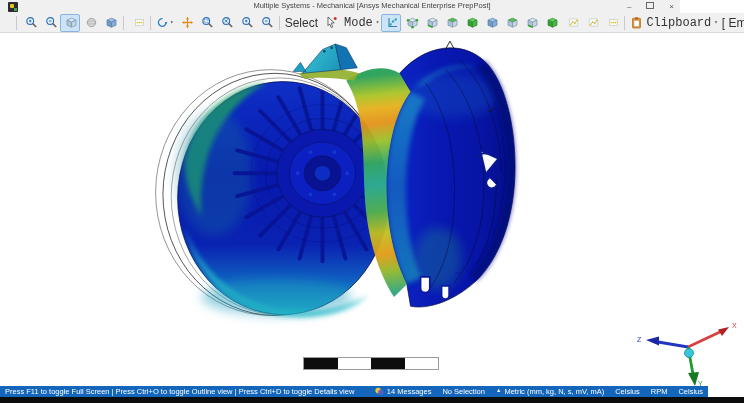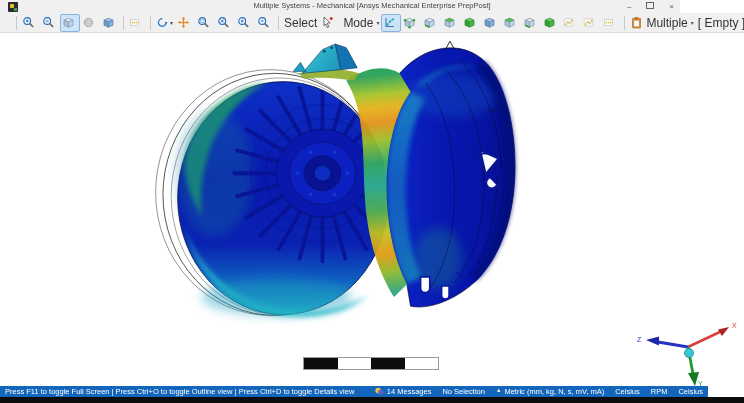--- a/index.html
+++ b/index.html
@@ -11,22 +11,22 @@
   #appicon i{position:absolute;left:2px;top:2px;width:4px;height:4px;background:#e6c41e;border-radius:1px;}
   #appicon b{position:absolute;right:1px;bottom:1px;width:3px;height:3px;background:#43a047;}
   #title{position:absolute;left:0;top:1px;width:744px;text-align:center;font-size:7.5px;color:#454545;}
   #wincontrols{position:absolute;right:6px;top:0;height:13px;display:flex;gap:15px;align-items:center;}
   .wbtn{font-size:8px;color:#555;line-height:13px;cursor:default;}
   .wrestore{width:6px;height:5px;border:1px solid #666;display:inline-block;}
   
   #toolbar{position:absolute;left:0;top:13px;width:744px;height:20px;background:#f0f0f0;
            border-bottom:1px solid #dadada;display:flex;align-items:center;padding-left:13px;box-sizing:border-box;}
   .tsep{width:1px;height:14px;background:#c9c9c9;margin:0 3px;flex:0 0 auto;}
-  .tbtn{height:16px;min-width:16px;display:inline-flex;align-items:center;justify-content:flex-start;
-        border:1px solid transparent;border-radius:2px;padding:0 1px;flex:0 0 auto;gap:1px;}
+  .tbtn{height:16px;min-width:16px;display:inline-flex;align-items:center;justify-content:flex-end;
+        border:1px solid transparent;border-radius:2px;padding:0 1px;flex:0 0 auto;gap:1px;font-family:Liberation Mono, monospace;}
   .tbtn.pressed{background:#cde3f7;border-color:#8ab4dc;}
   .tico{width:13px;height:13px;display:block;}
   .tico.sm{width:11px;height:11px;}
   .tlabel{font-size:12px;color:#333;white-space:nowrap;padding:0 2px;}
   .tcaret{font-size:6px;color:#555;line-height:8px;}
   
   #viewport{position:absolute;left:0;top:33px;width:744px;height:353px;background:#ffffff;}
   #modelsvg{position:absolute;left:0;top:0;}
   
   #scaleruler{position:absolute;left:303px;top:324px;width:134px;height:11px;background:#fff;
@@ -313,21 +313,21 @@
     <span class="tbtn">
         <svg class="tico sm">
           <use href="#sym-wirebox"></use>
         </svg>
       </span>
     <span class="tsep"></span>
     <span class="tbtn">
         <svg class="tico">
           <use href="#sym-clipboard"></use>
         </svg>
-        <span class="tlabel">Multiple</span>
+        <span class="tlabel">Clipboard</span>
         <span class="tcaret">▾</span>
       </span>
     <span class="tlabel">[ Empty ]</span>
     <span class="tbtn">
         <svg class="tico">
           <use href="#sym-extend"></use>
         </svg>
         <span class="tlabel">Extend</span>
       </span>
 

